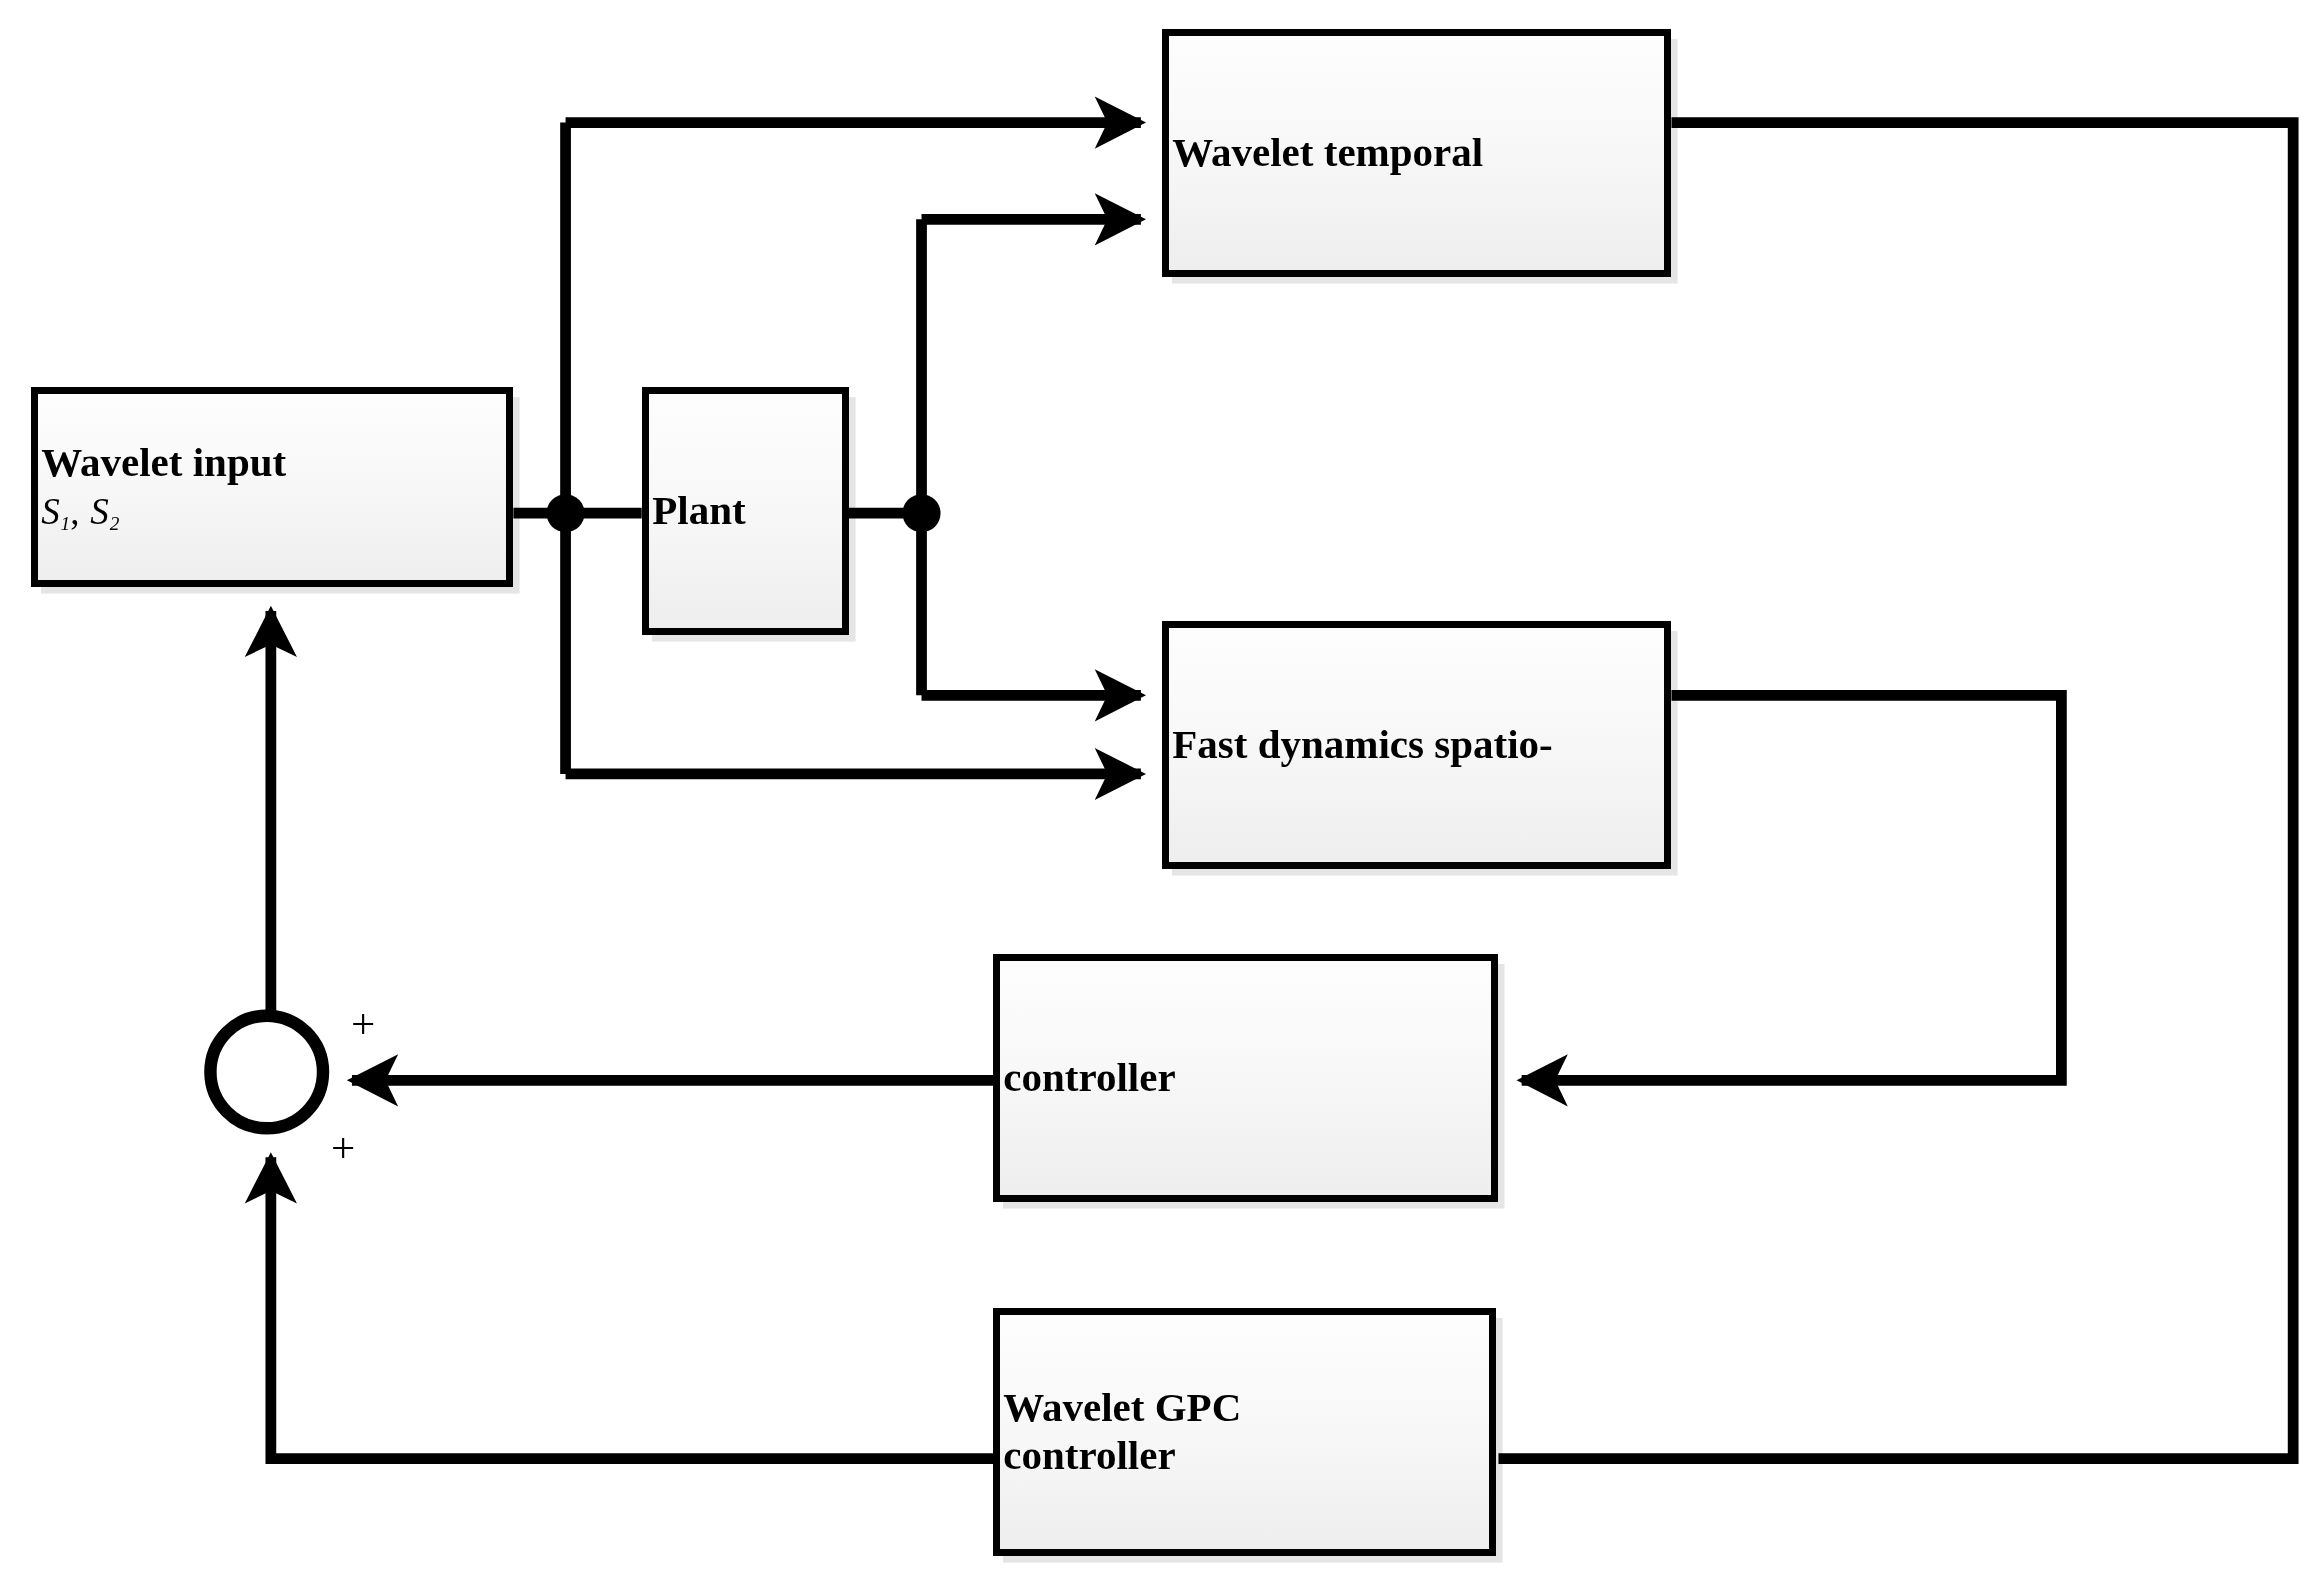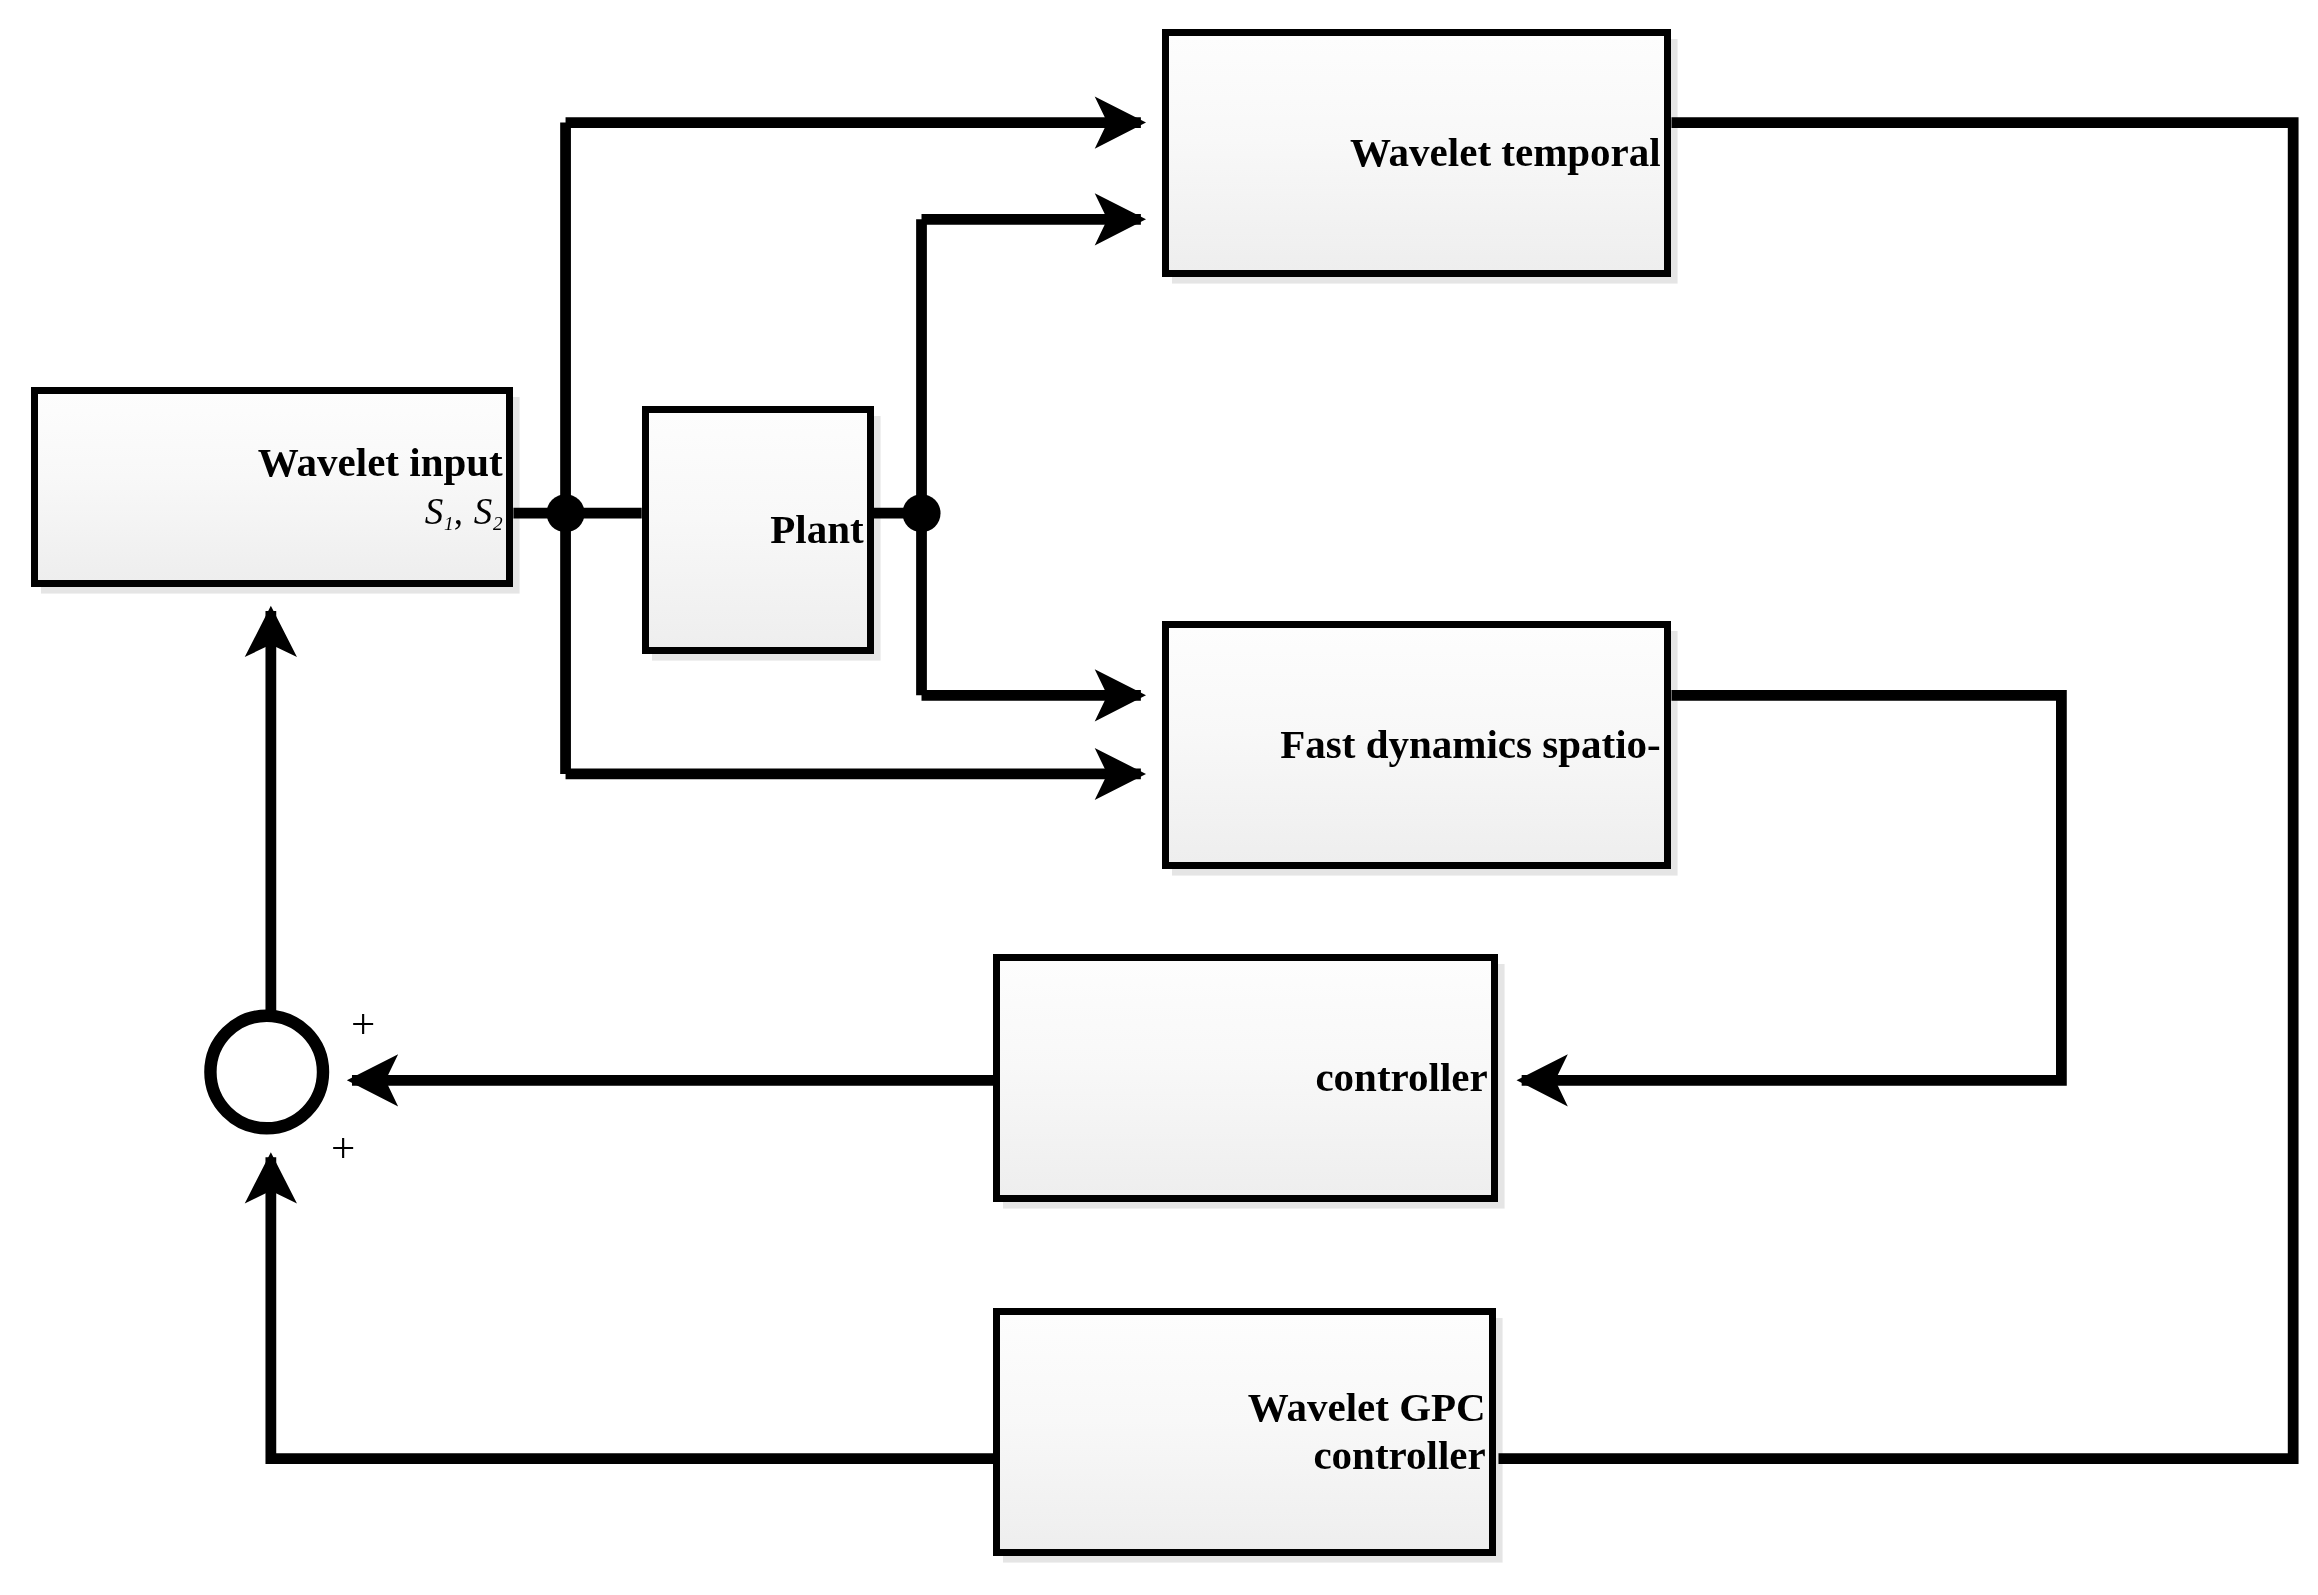--- a/index.html
+++ b/index.html
@@ -26,37 +26,37 @@
   }
   .box {
     position: absolute;
     box-sizing: border-box;
     border: 7.5px solid #000000;
     background: linear-gradient(to bottom, #fdfdfd 0%, #f8f8f8 45%, #eeeeee 100%);
     box-shadow: 8.3px 8.3px 0 -1.7px rgba(0,0,0,0.10);
     display: flex;
     align-items: center;
     justify-content: center;
-    text-align: right;
+    text-align: left;
     font-family: "Liberation Serif", "DejaVu Serif", serif;
     font-weight: bold;
     color: #000000;
     line-height: 1.16;
     z-index: 5;
   }
   .box-label {
     display: block;
     white-space: nowrap;
   }
   .box-inner {
     width: 100%;
     padding: 0 3.3px;
   }
   .b-boundary { left: 31px;  top: 387px;  width: 482px; height: 200px; font-size: 41px; }
-  .b-plant    { left: 642px; top: 406px;  width: 232px; height: 248px; font-size: 41px; }
+  .b-plant    { left: 642px; top: 387px;  width: 207px; height: 248px; font-size: 41px; }
   .b-wtm      { left: 1162px;top: 29px;   width: 509px; height: 248px; font-size: 41px; }
   .b-fast     { left: 1162px;top: 589px;  width: 509px; height: 248px; font-size: 41px; margin-top: 32px; }
   .b-narma    { left: 993px;top: 954px; width: 505px; height: 248px; font-size: 41px; }
   .b-gpc      { left: 993px;top: 1308px; width: 503px; height: 248px; font-size: 41px; }
 
   .math {
     font-family: "Liberation Serif", "DejaVu Serif", serif;
     font-style: italic;
     font-weight: normal;
     font-size: 37px;

